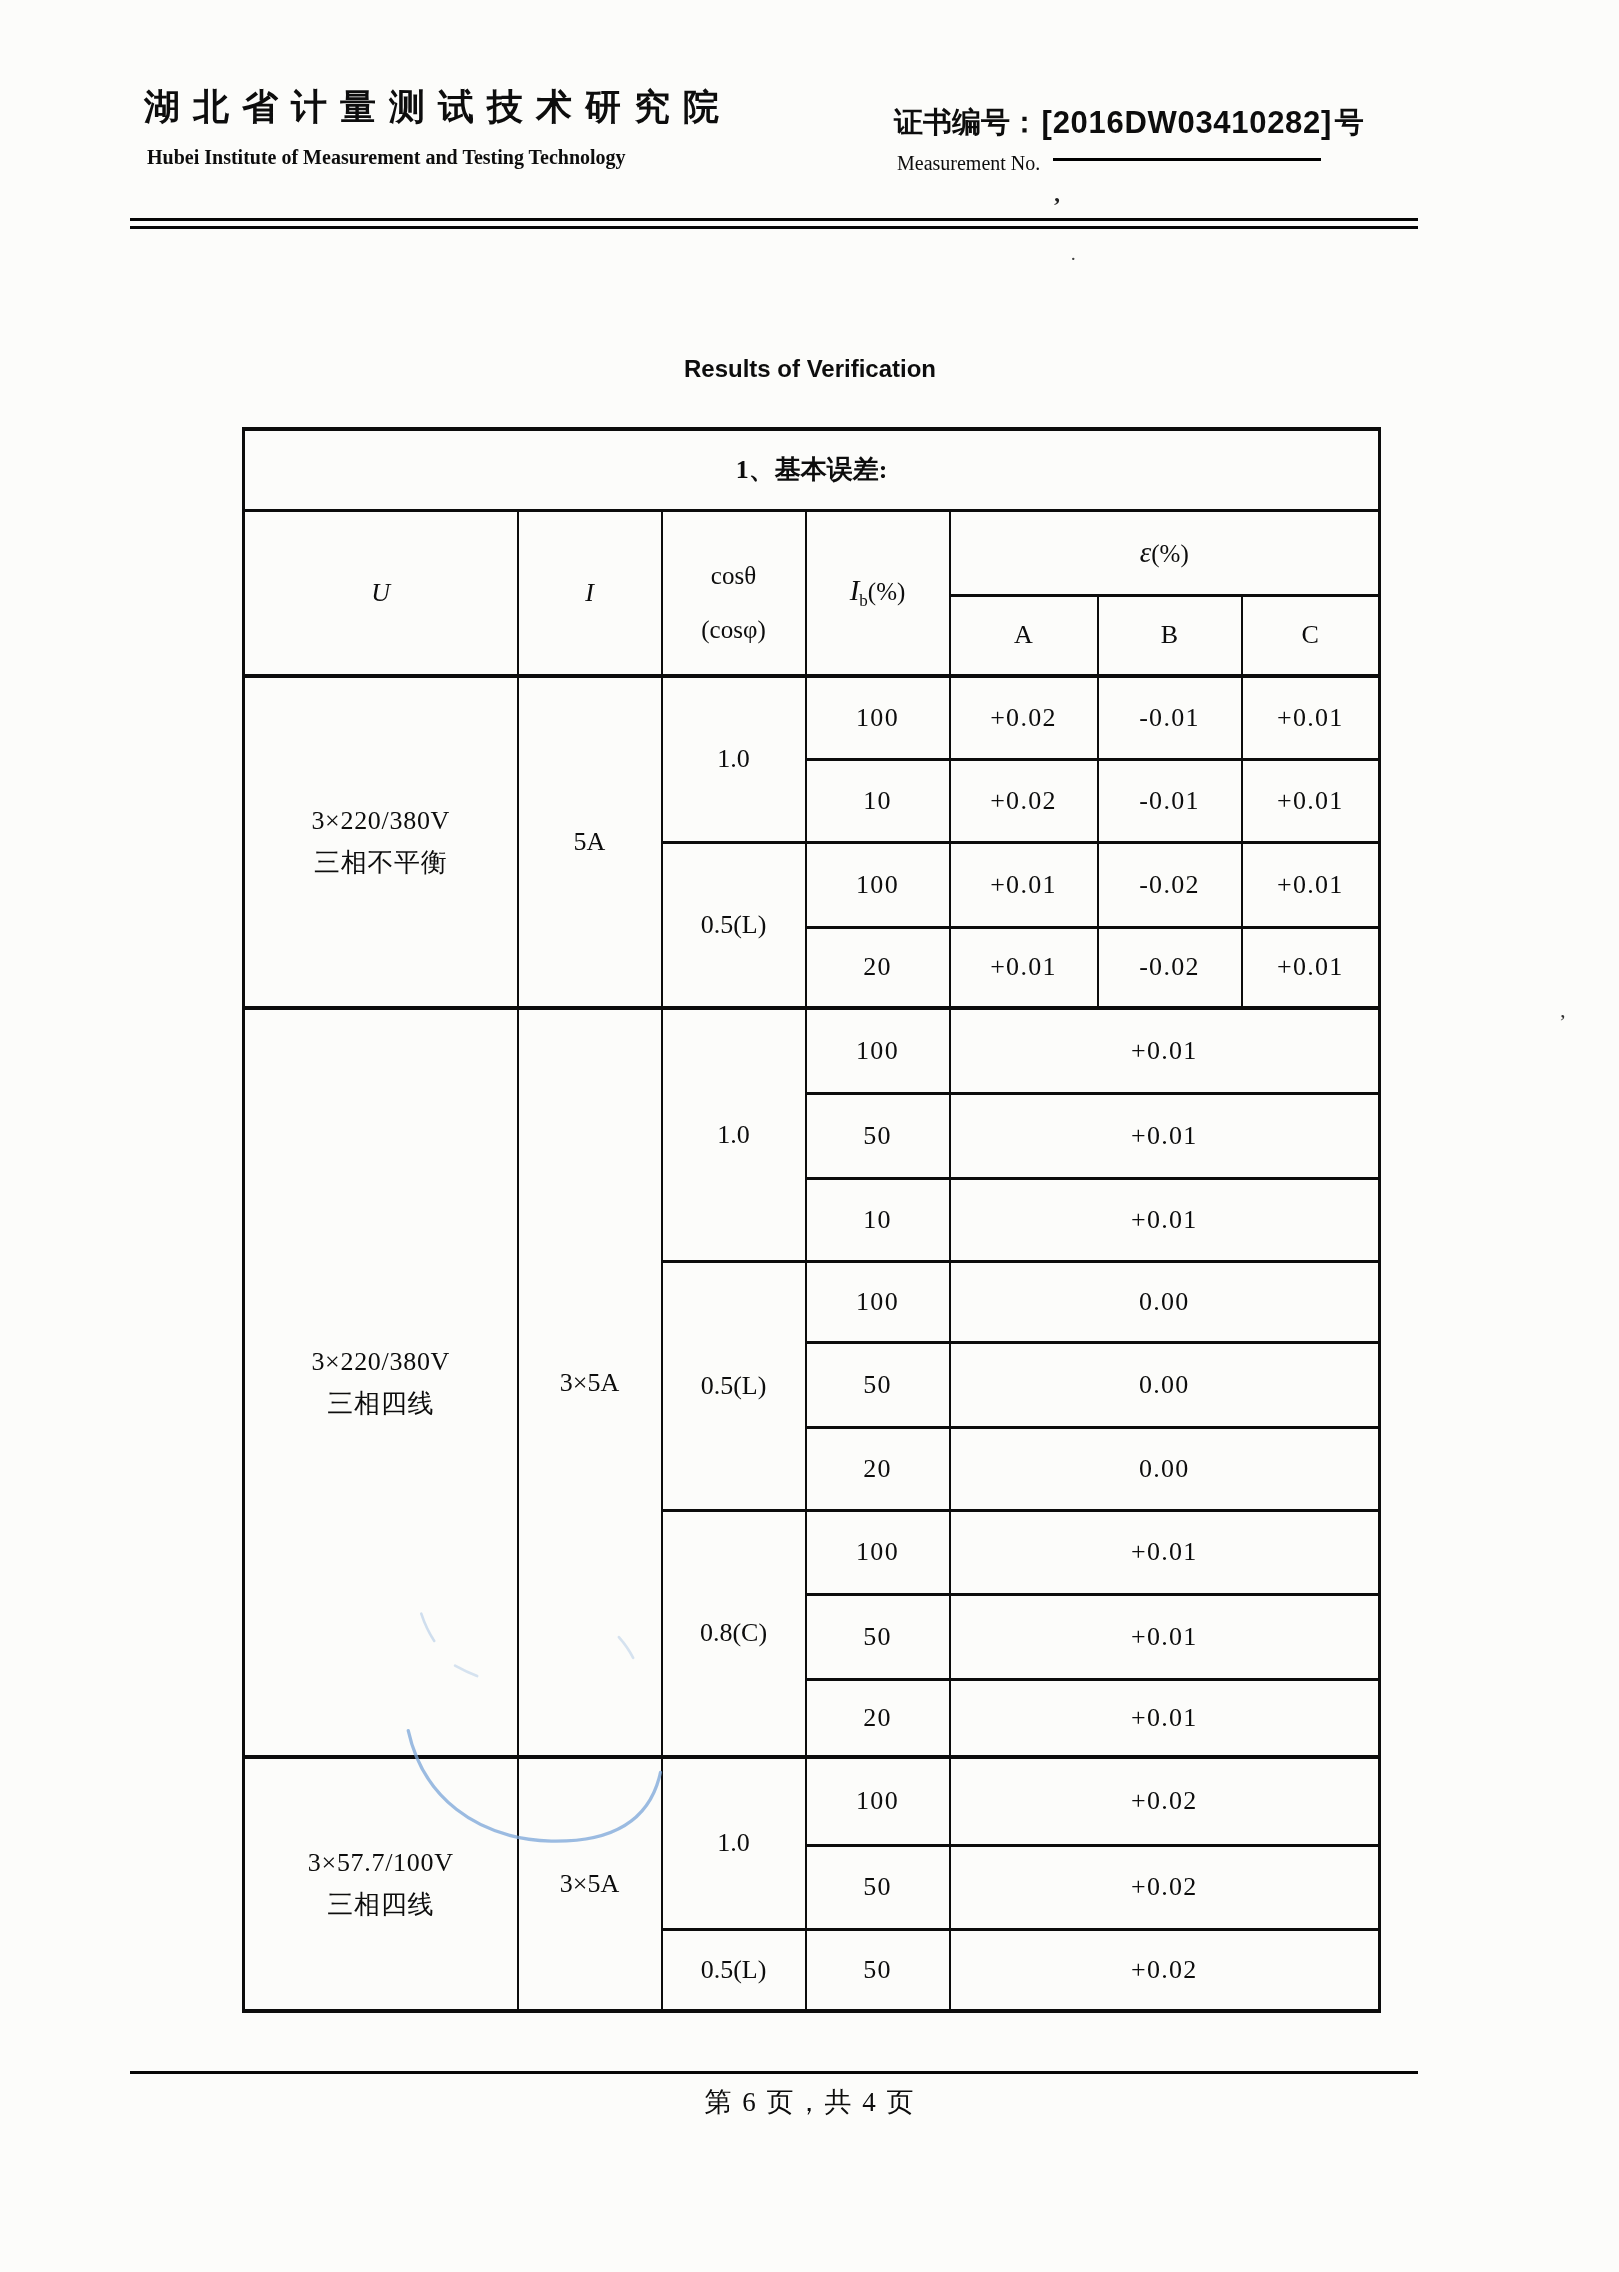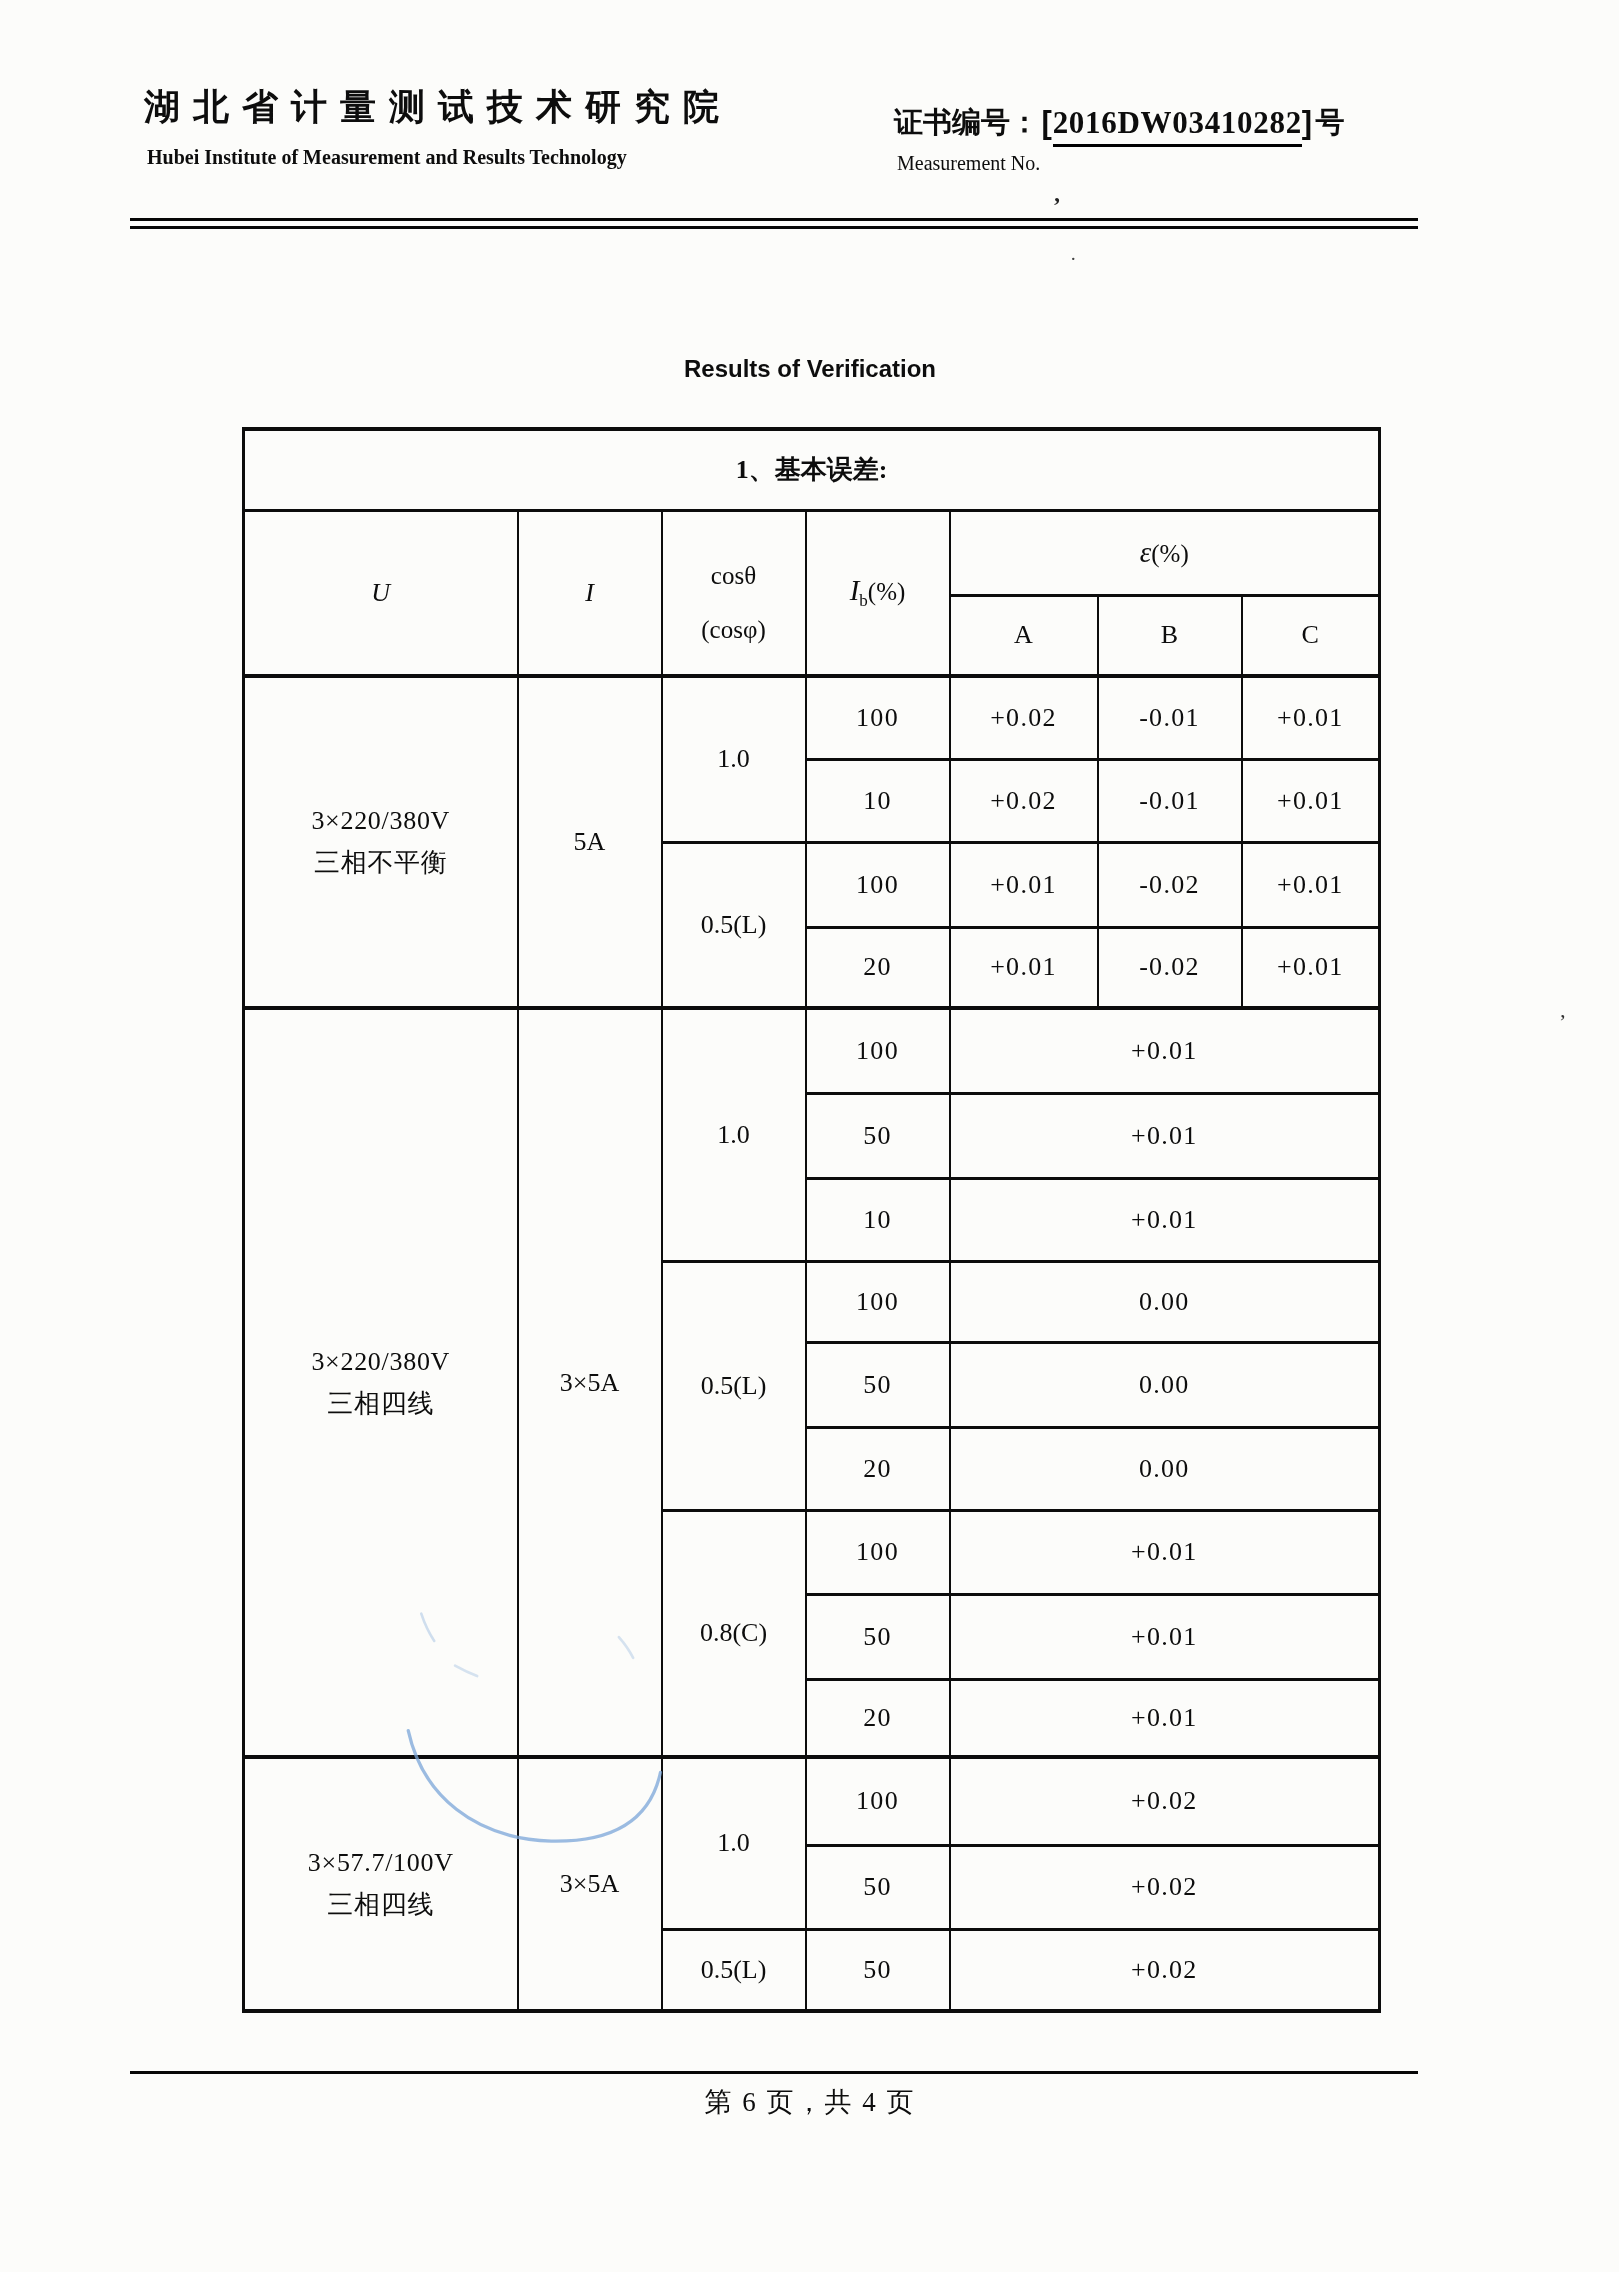--- a/index.html
+++ b/index.html
@@ -23,21 +23,21 @@
     font-family: "Liberation Serif", serif; font-weight: 700; font-size: 20px; white-space: nowrap;
   }
   .cert-line { position: absolute; left: 894px; top: 103px; white-space: nowrap; }
   .cert-label {
     font-family: Liberation Serif, serif; font-weight: 700; font-size: 29px; vertical-align: middle;
   }
   .cert-no-group {
     font-family: "Liberation Sans", sans-serif; font-weight: 700; font-size: 31px;
     letter-spacing: 0.7px; vertical-align: middle;
   }
-  .cert-underline { border-bottom: 3.3px solid #000; padding-bottom: 4px; font-family: Liberation Serif, serif; }
+  .cert-underline { border-bottom: 3.3px solid #000; padding-bottom: 18px; }
   .cert-suffix {
     font-family: "Liberation Sans", sans-serif; font-weight: 700; font-size: 29px; vertical-align: middle;
   }
   .cert-en { position: absolute; left: 897px; top: 152px; font-size: 20px; }
 
   .rule { position: absolute; left: 130px; width: 1288px; height: 2.6px; background: #060606; }
   .rule1 { top: 218px; }
   .rule2 { top: 226px; }
 
   
@@ -95,21 +95,21 @@
   .art1 { left: 1053px; top: 192px; font-size: 23.4px; font-weight: 700; }
   .art2 { left: 1070px; top: 248px; font-size: 19.5px; color: #444; }
   .art3 { left: 1559px; top: 1009px; font-size: 22px; color: #333; }
 </style>
 </head>
 <body>
 
 <div class="page">
 
   <div class="inst-cn">湖北省计量测试技术研究院</div>
-  <div class="inst-en">Hubei Institute of Measurement and Results Technology</div>
+  <div class="inst-en">Hubei Institute of Measurement and Testing Technology</div>
 
   <div class="cert-line">
     <span class="cert-label">证书编号：</span>
     <span class="cert-no-group"><span>[</span><span class="cert-underline">2016DW03410282</span><span>]</span></span>
     <span class="cert-suffix">号</span>
   </div>
   <div class="cert-en">Measurement No.</div>
 
   <div class="rule rule1"></div>
   <div class="rule rule2"></div>

